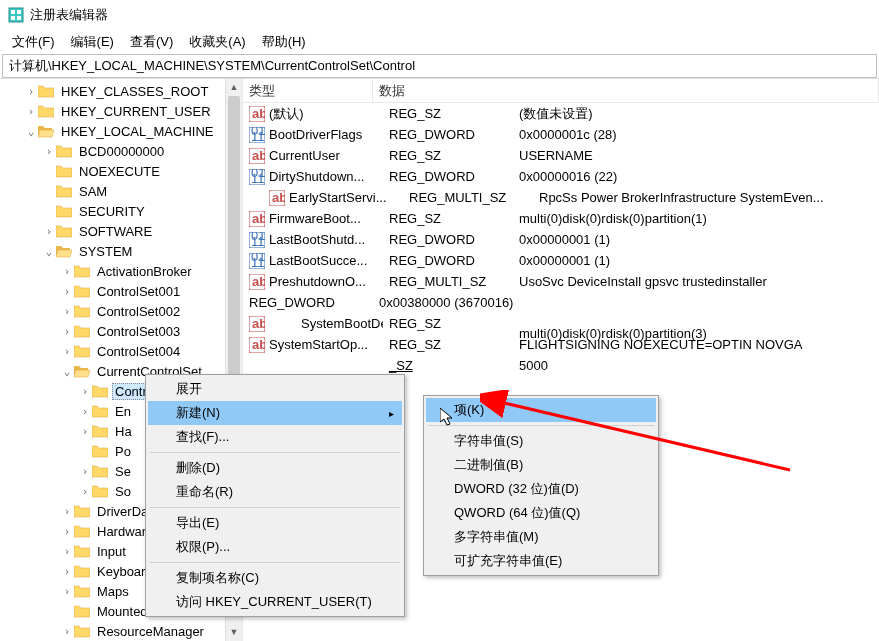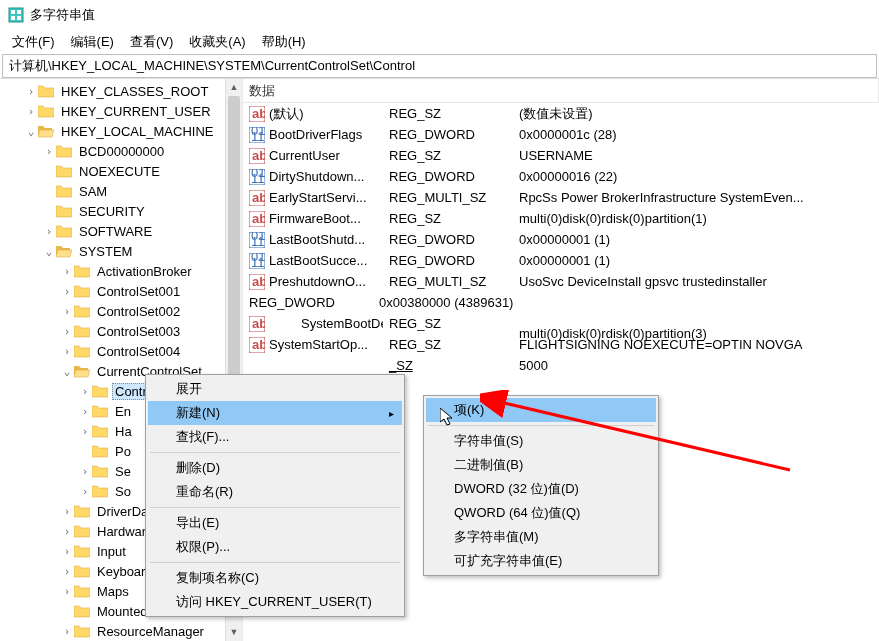--- a/index.html
+++ b/index.html
@@ -80,21 +80,21 @@
       <rect x="1" y="2" width="14" height="9" rx="1" fill="#d9ecff" stroke="#6fa7d9"></rect>
       <rect x="5" y="12" width="6" height="2" fill="#bcd7ef"></rect>
     </g>
   </defs>
 </svg>
 
 <div class="titlebar">
   <svg class="titlebar-icon" viewBox="0 0 16 16">
       <use href="#regedit-app"></use>
     </svg>
-  <span class="titlebar-text">多字符串值</span>
+  <span class="titlebar-text">注册表编辑器</span>
 </div>
 
 <div class="menubar">
   <span>文件(F)</span>
   <span>编辑(E)</span>
   <span>查看(V)</span>
   <span>收藏夹(A)</span>
   <span>帮助(H)</span>
 </div>
 
@@ -302,20 +302,21 @@
       </div>
       <div class="tree-scrollbar">
       <div class="tree-scroll-arr" style="top:0">▲</div>
       <div class="tree-scroll-thumb" style="top:17px"></div>
       <div class="tree-scroll-arr" style="bottom:0">▼</div>
     </div>
   </div>
 
   <div class="listview">
     <div class="lv-header">
+      <div class="lv-header-cell lv-col-type">类型</div>
       <div class="lv-header-cell lv-col-data">数据</div>
     </div>
     <div id="lv-body">
         <div class="lv-row">
           <div class="lv-cell lv-col-name" style="width: 140px; display: flex; align-items: center;">
             <svg viewBox="0 0 16 16" class="val-icon">
               <use href="#reg-sz"></use>
             </svg>
             <span>(默认)</span>
           </div>
@@ -346,21 +347,21 @@
           <div class="lv-cell lv-col-name" style="width: 140px; display: flex; align-items: center;">
             <svg viewBox="0 0 16 16" class="val-icon">
               <use href="#reg-bin"></use>
             </svg>
             <span>DirtyShutdown...</span>
           </div>
           <div class="lv-cell lv-col-type" style="width: 130px;">REG_DWORD</div>
           <div class="lv-cell lv-col-data" style="flex: 1 1 0%;">0x00000016 (22)</div>
         </div>
         <div class="lv-row">
-          <div class="lv-cell lv-col-name" style="width: 140px; display: flex; align-items: flex-start;">
+          <div class="lv-cell lv-col-name" style="width: 140px; display: flex; align-items: flex-start; margin-left: 20px;">
             <svg viewBox="0 0 16 16" class="val-icon">
               <use href="#reg-sz"></use>
             </svg>
             <span>EarlyStartServi...</span>
           </div>
           <div class="lv-cell lv-col-type" style="width: 130px;">REG_MULTI_SZ</div>
           <div class="lv-cell lv-col-data" style="flex: 1 1 0%;">RpcSs Power BrokerInfrastructure SystemEven...</div>
         </div>
         <div class="lv-row">
           <div class="lv-cell lv-col-name" style="width: 140px; display: flex; align-items: center;">
@@ -397,21 +398,21 @@
             <svg viewBox="0 0 16 16" class="val-icon">
               <use href="#reg-sz"></use>
             </svg>
             <span>PreshutdownO...</span>
           </div>
           <div class="lv-cell lv-col-type" style="width: 130px;">REG_MULTI_SZ</div>
           <div class="lv-cell lv-col-data" style="flex: 1 1 0%;">UsoSvc DeviceInstall gpsvc trustedinstaller</div>
         </div>
         <div class="lv-row">
           <div class="lv-cell lv-col-type" style="width: 130px;">REG_DWORD</div>
-          <div class="lv-cell lv-col-data" style="flex: 1 1 0%;">0x00380000 (4389631)</div>
+          <div class="lv-cell lv-col-data" style="flex: 1 1 0%;">0x00380000 (3670016)</div>
         </div>
         <div class="lv-row">
           <div class="lv-cell lv-col-name" style="width: 140px; display: flex; align-items: center; gap: 32px;">
             <svg viewBox="0 0 16 16" class="val-icon">
               <use href="#reg-sz"></use>
             </svg>
             <span>SystemBootDe...</span>
           </div>
           <div class="lv-cell lv-col-type" style="width: 130px;">REG_SZ</div>
           <div class="lv-cell lv-col-data" style="flex: 1 1 0%; margin-top: 20px;">multi(0)disk(0)rdisk(0)partition(3)</div>

